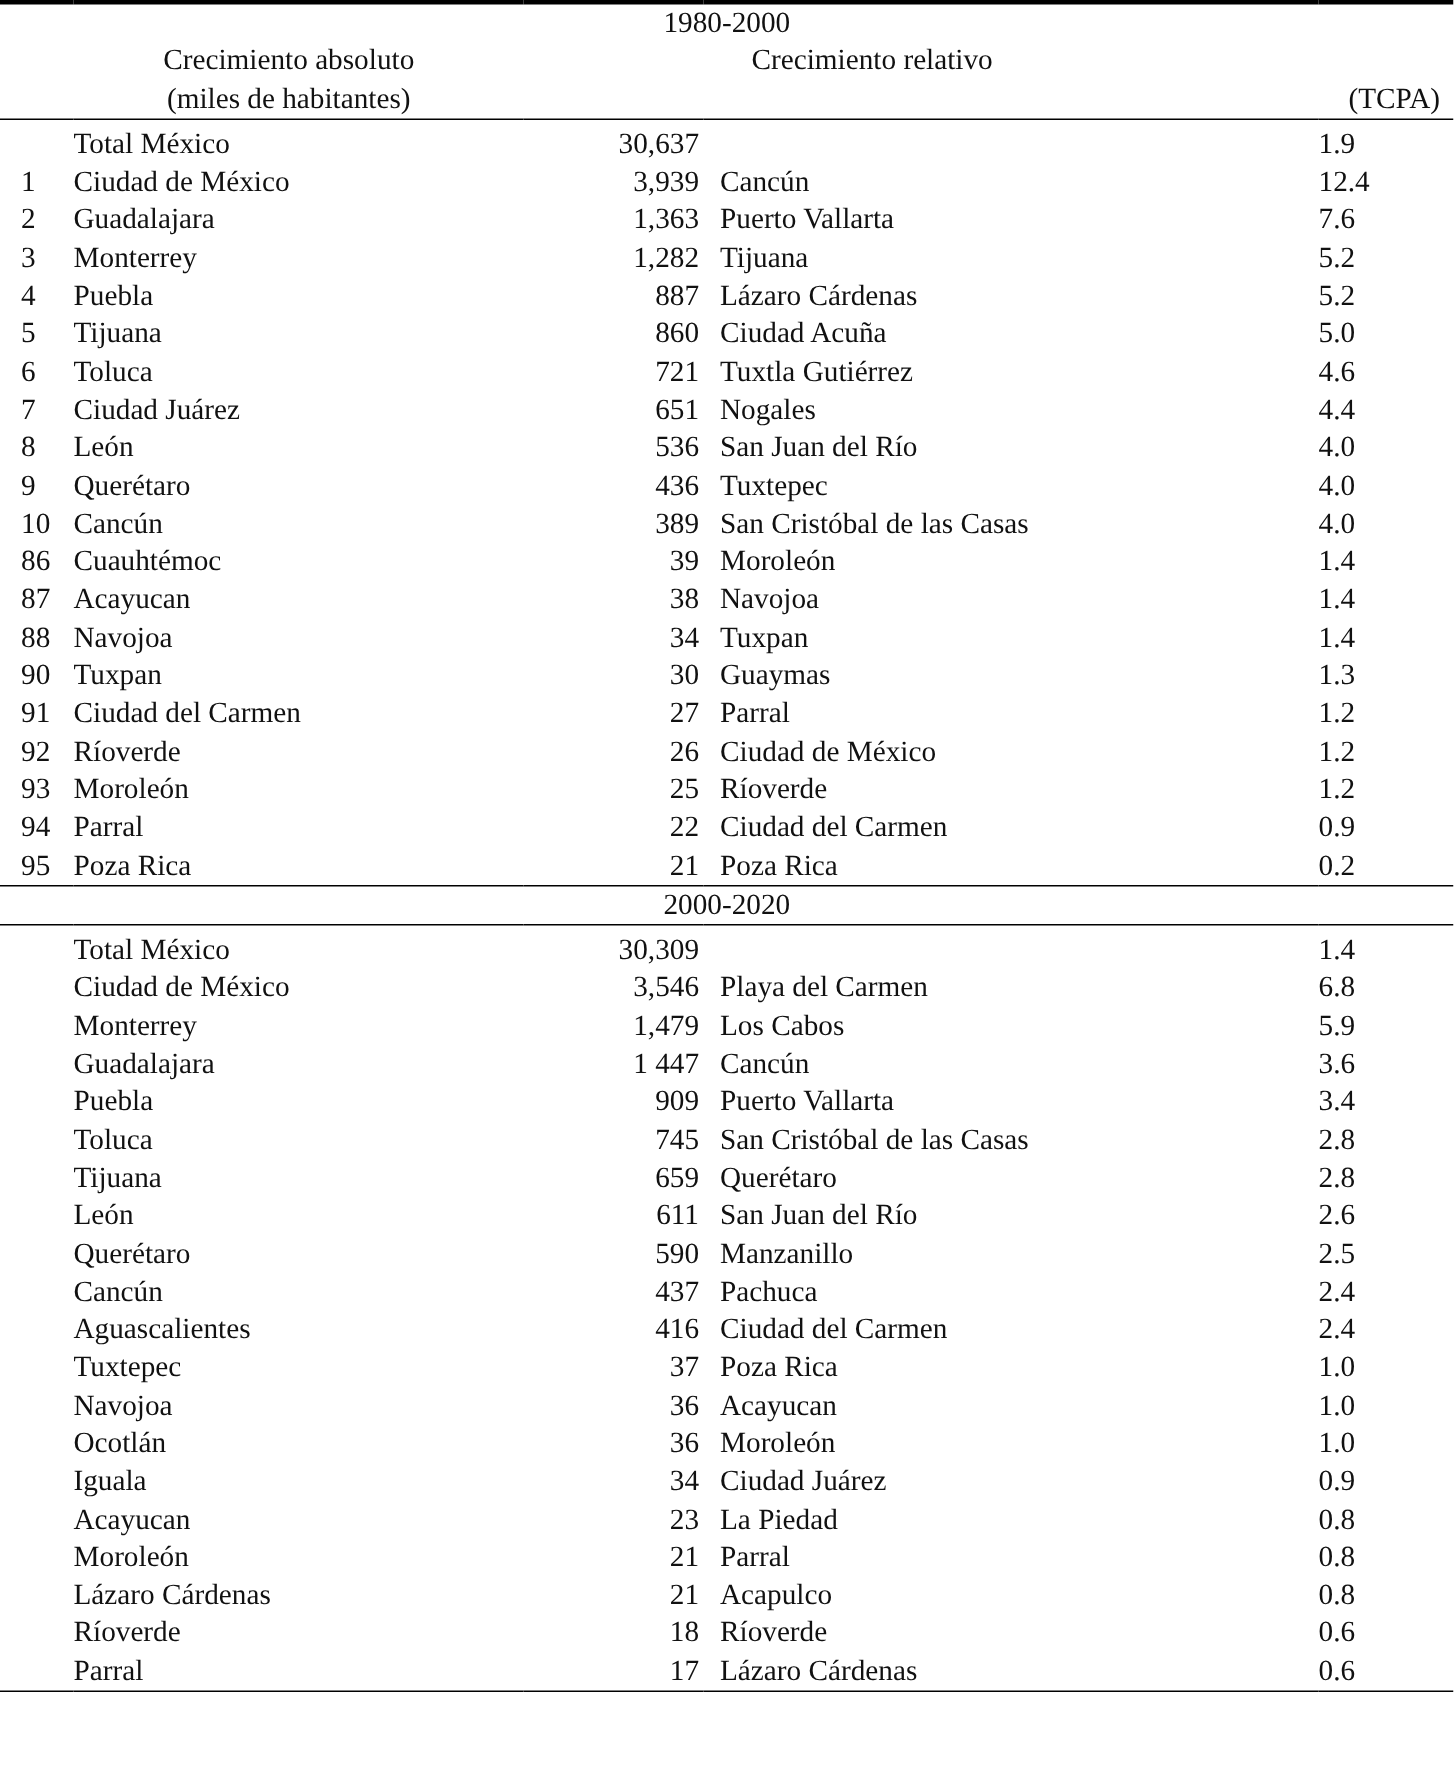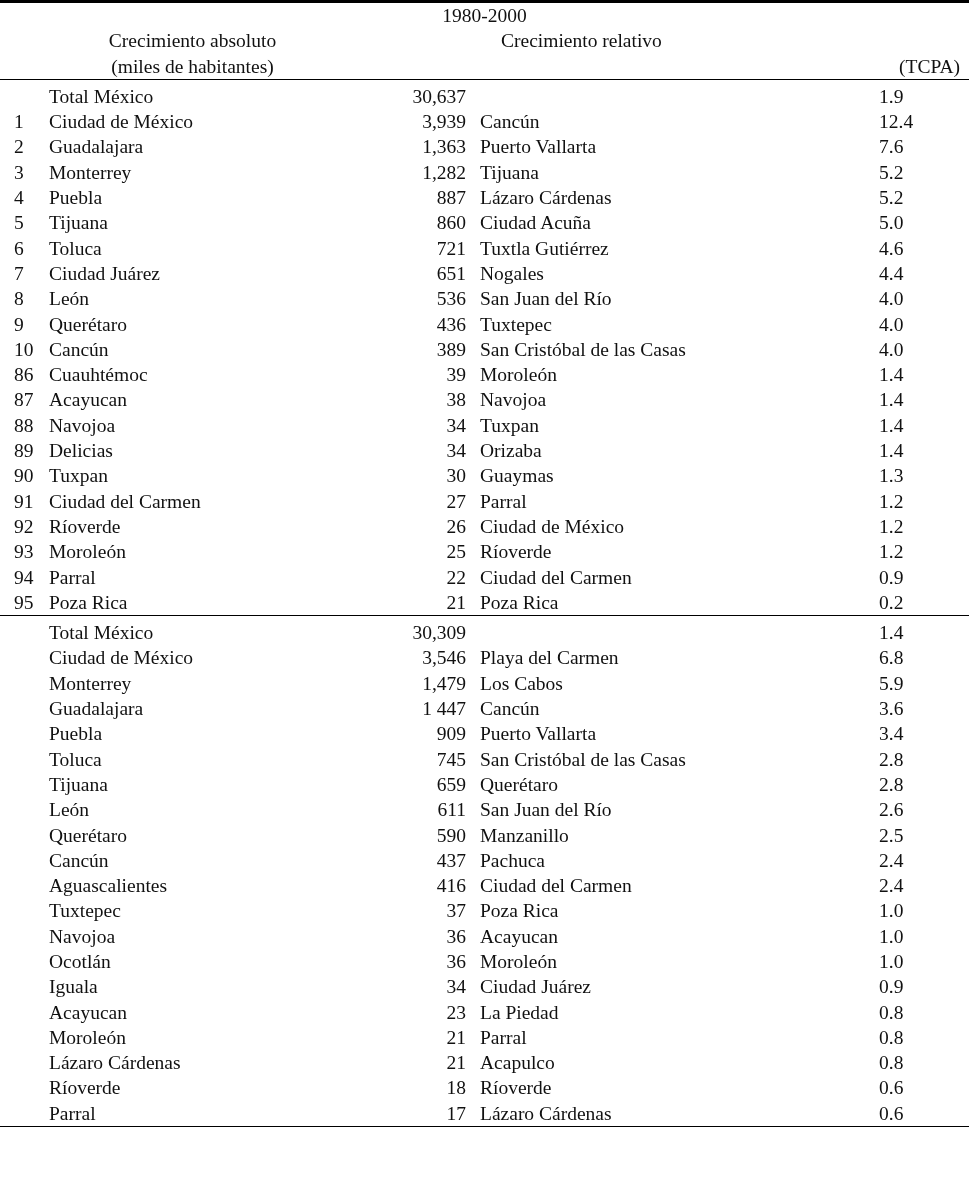--- a/index.html
+++ b/index.html
@@ -193,27 +193,20 @@
           <td class="c5">1.4</td>
         </tr>
         <tr>
           <td class="c1">88</td>
           <td class="c2">Navojoa</td>
           <td class="c3">34</td>
           <td class="c4">Tuxpan</td>
           <td class="c5">1.4</td>
         </tr>
         <tr>
-          <td class="c1">89</td>
-          <td class="c2">Delicias</td>
-          <td class="c3">34</td>
-          <td class="c4">Orizaba</td>
-          <td class="c5">1.4</td>
-        </tr>
-        <tr>
           <td class="c1">90</td>
           <td class="c2">Tuxpan</td>
           <td class="c3">30</td>
           <td class="c4">Guaymas</td>
           <td class="c5">1.3</td>
         </tr>
         <tr>
           <td class="c1">91</td>
           <td class="c2">Ciudad del Carmen</td>
           <td class="c3">27</td>
@@ -241,20 +234,23 @@
           <td class="c4">Ciudad del Carmen</td>
           <td class="c5">0.9</td>
         </tr>
         <tr>
           <td class="c1">95</td>
           <td class="c2">Poza Rica</td>
           <td class="c3">21</td>
           <td class="c4">Poza Rica</td>
           <td class="c5">0.2</td>
         </tr>
+        <tr class="rule-thin">
+          <td colspan="5" class="hdr-period-2">2000-2020</td>
+        </tr>
         <tr class="rule-thin pad-top">
           <td class="c1"></td>
           <td class="c2">Total México</td>
           <td class="c3">30,309</td>
           <td class="c4"></td>
           <td class="c5">1.4</td>
         </tr>
         <tr>
           <td class="c1"></td>
           <td class="c2">Ciudad de México</td>

